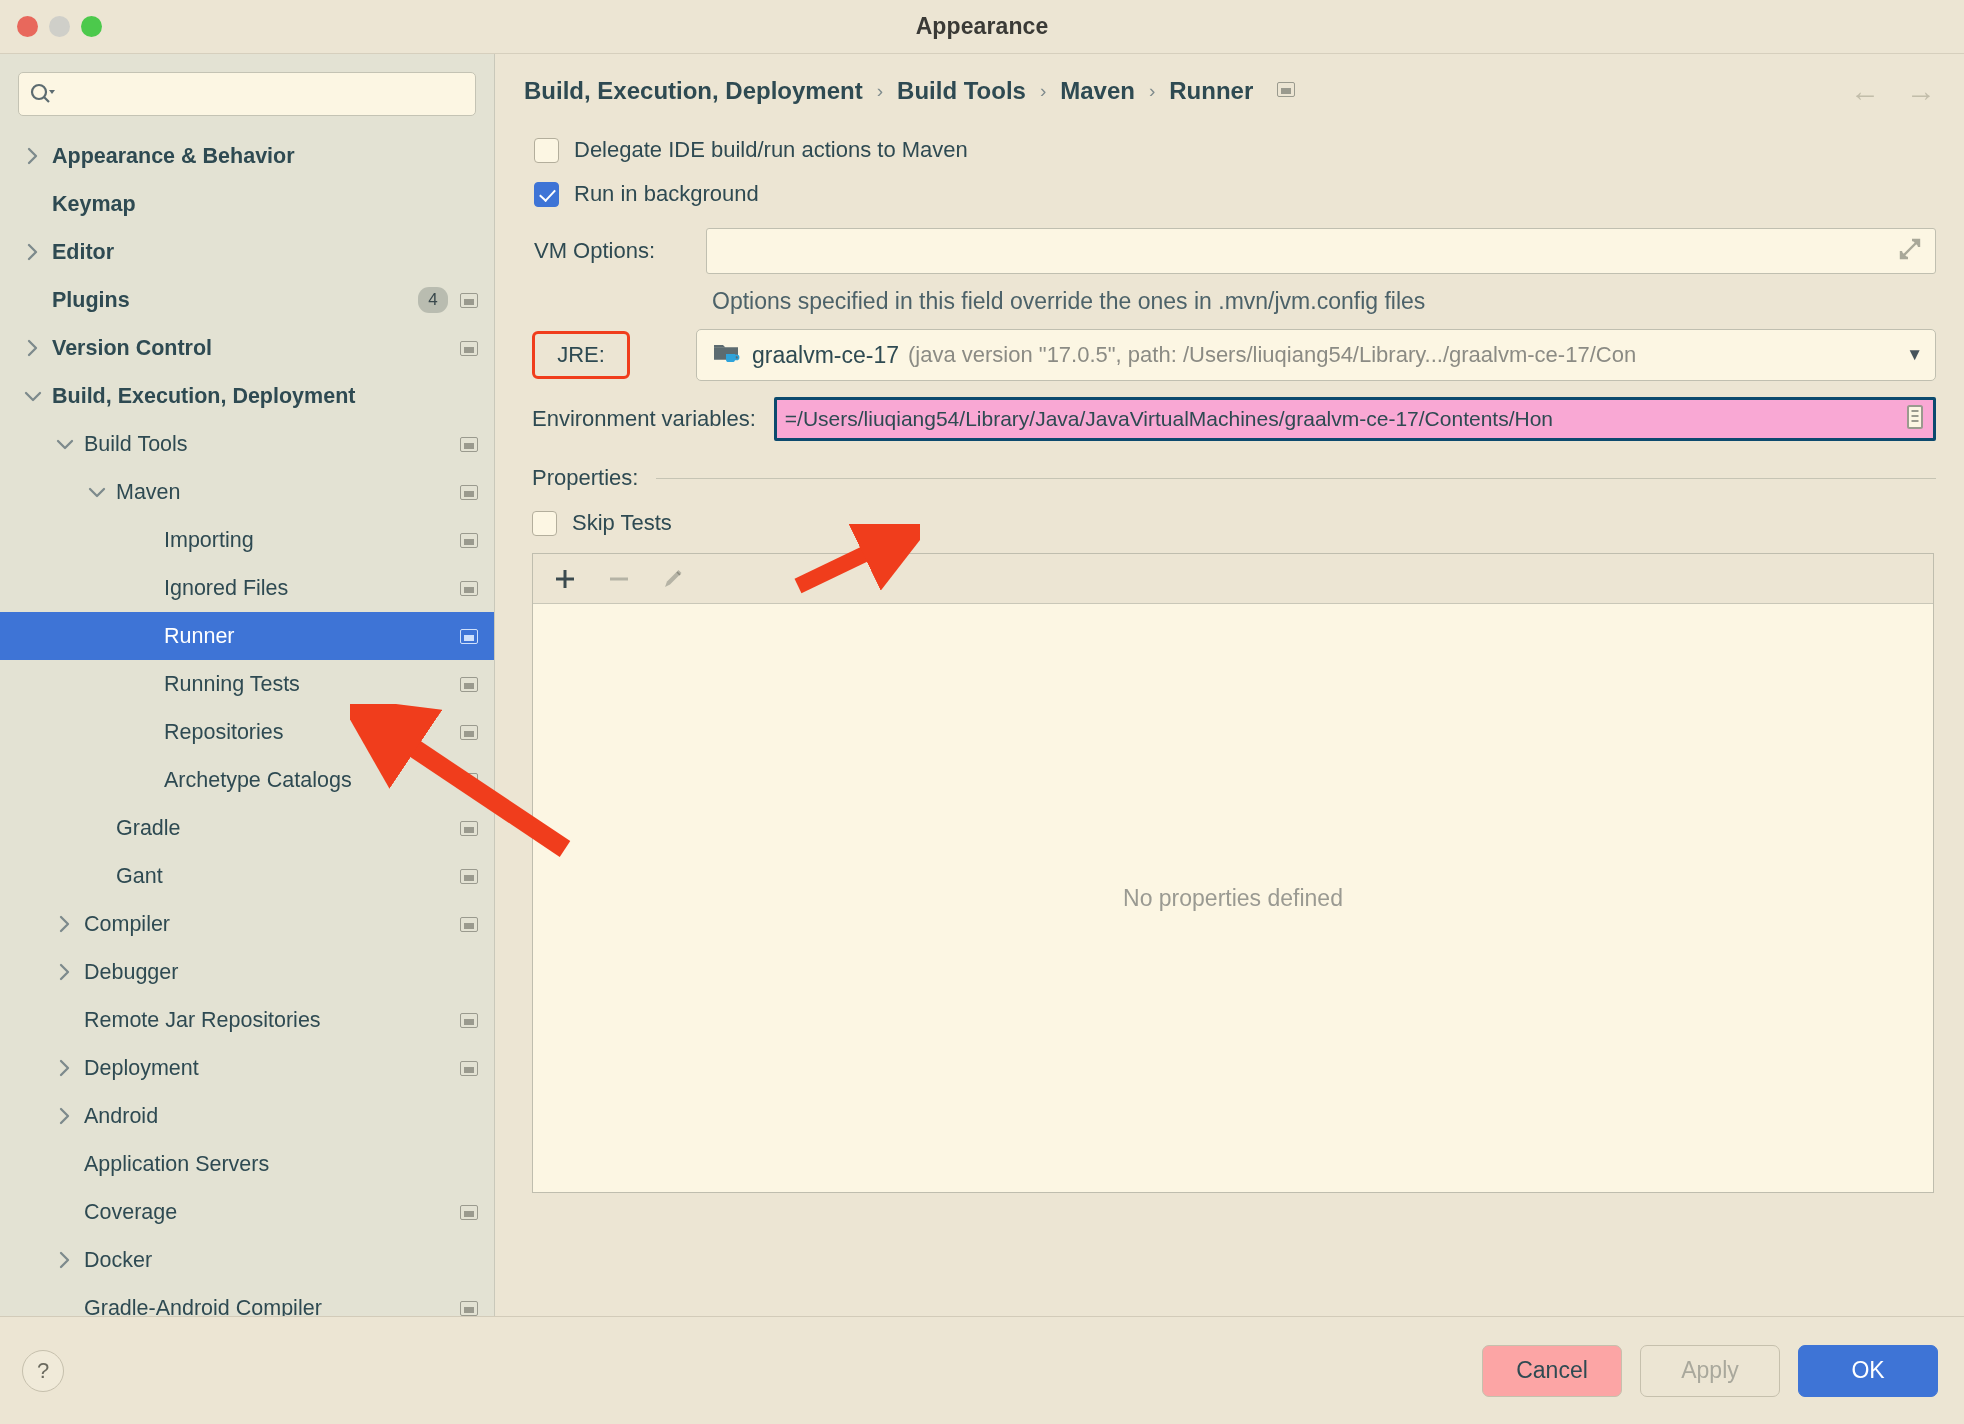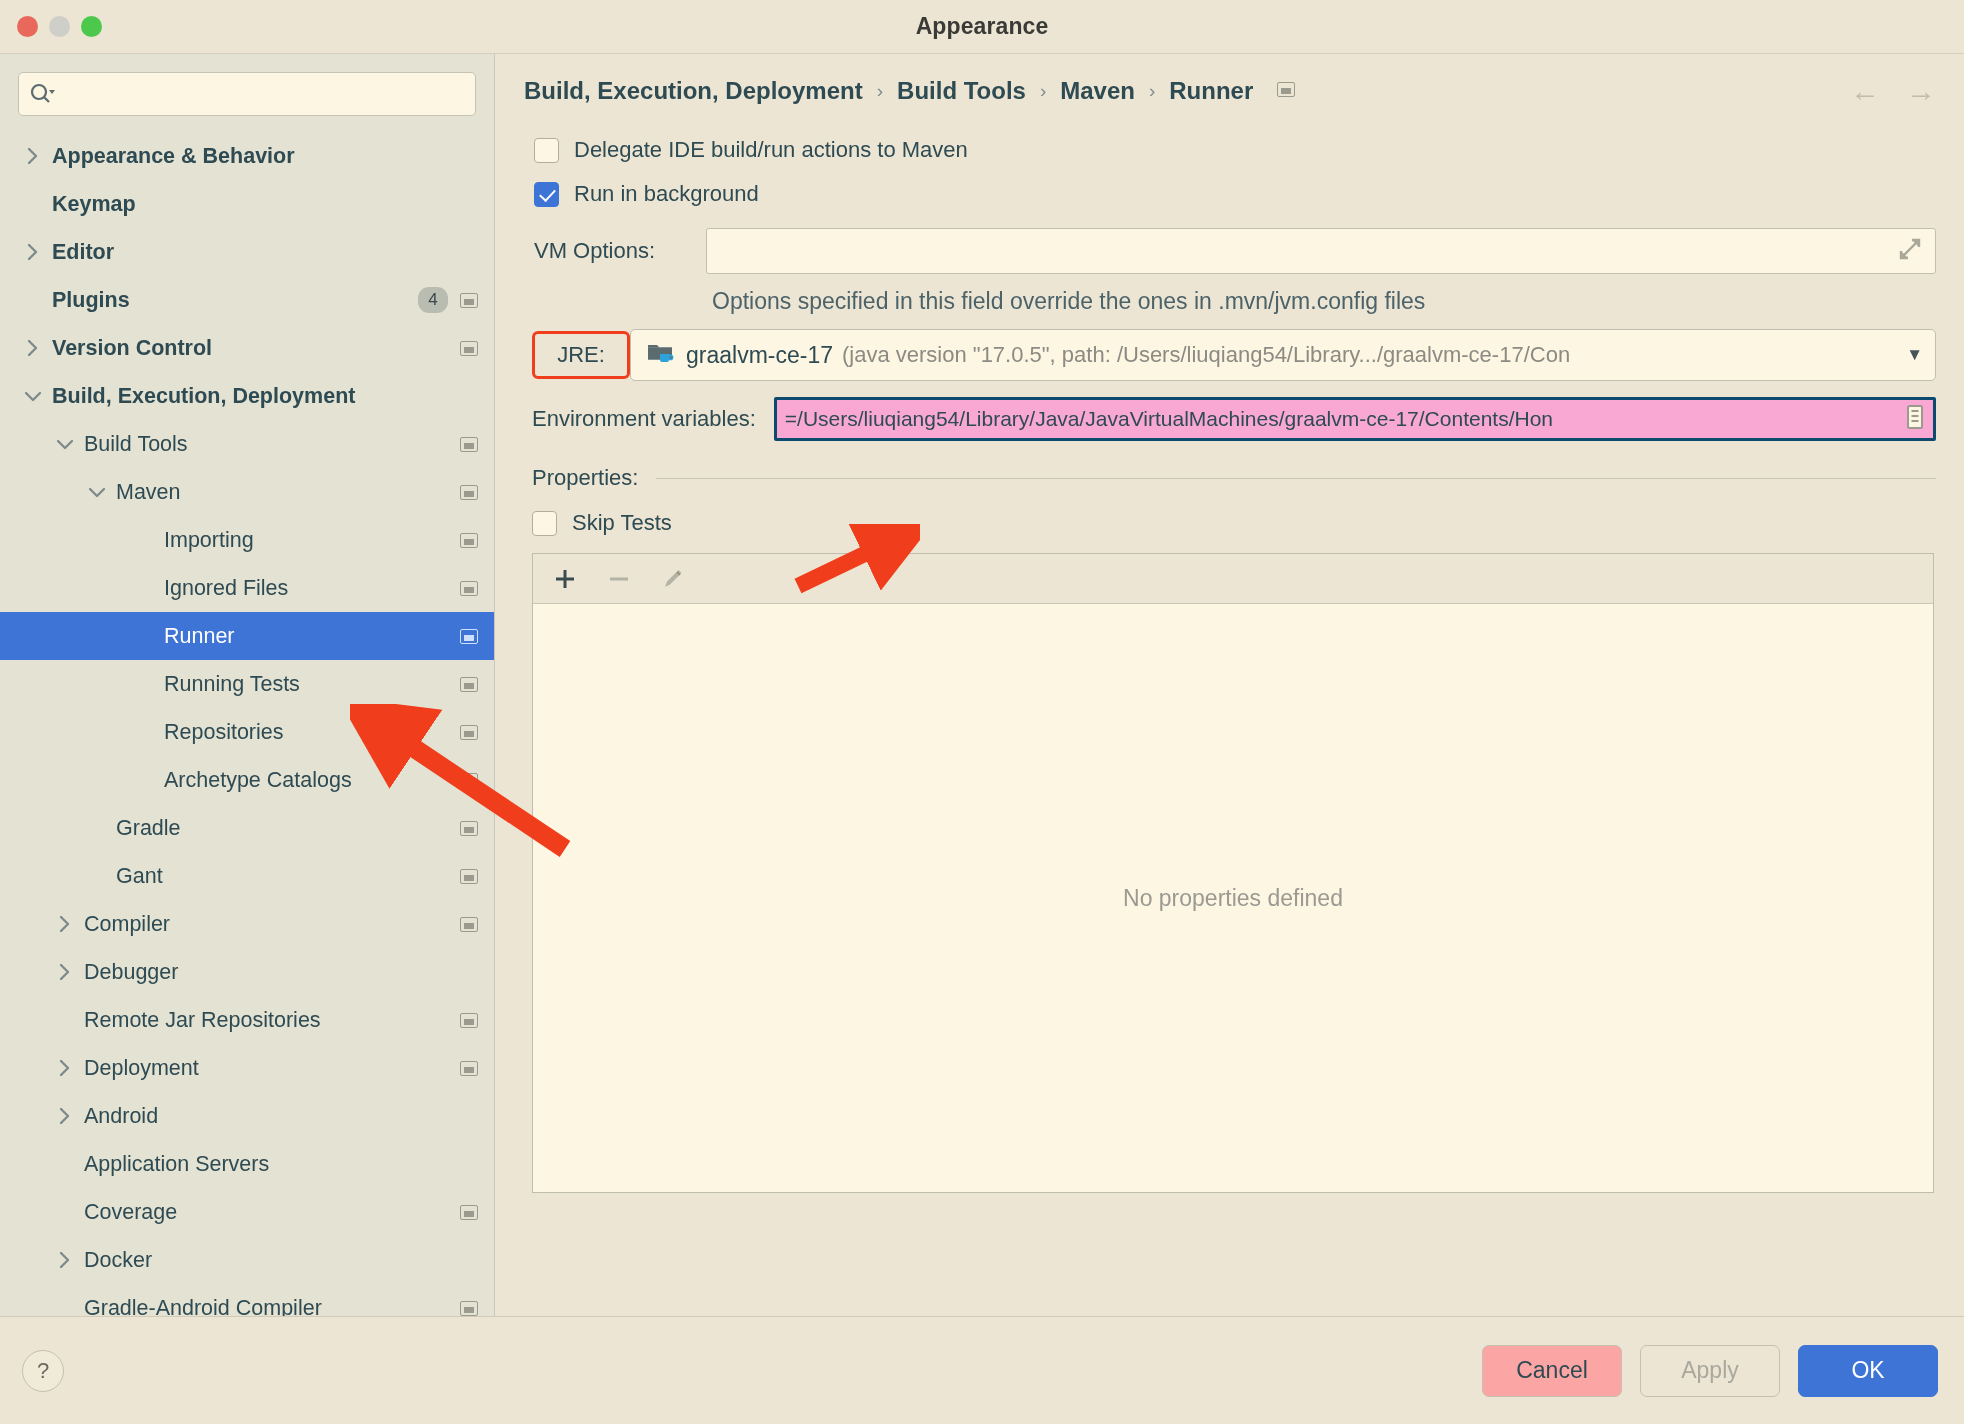--- a/index.html
+++ b/index.html
@@ -269,20 +269,21 @@
     height: 48px;
     border: 3.5px solid #f03d1c;
     border-radius: 6px;
     display: flex;
     align-items: center;
     justify-content: center;
     margin-left: 8px;
   }
   .jre-label-box .field-label { font-size: 22px; }
   .jre-combo {
+    margin-left: 66px;
     flex: 1 1 auto;
     height: 52px;
     background: #fcf6e3;
     border: 1px solid #c0bfb0;
     border-radius: 5px;
     display: flex;
     align-items: center;
     padding: 0 12px 0 16px;
     min-width: 0;
     overflow: hidden;

